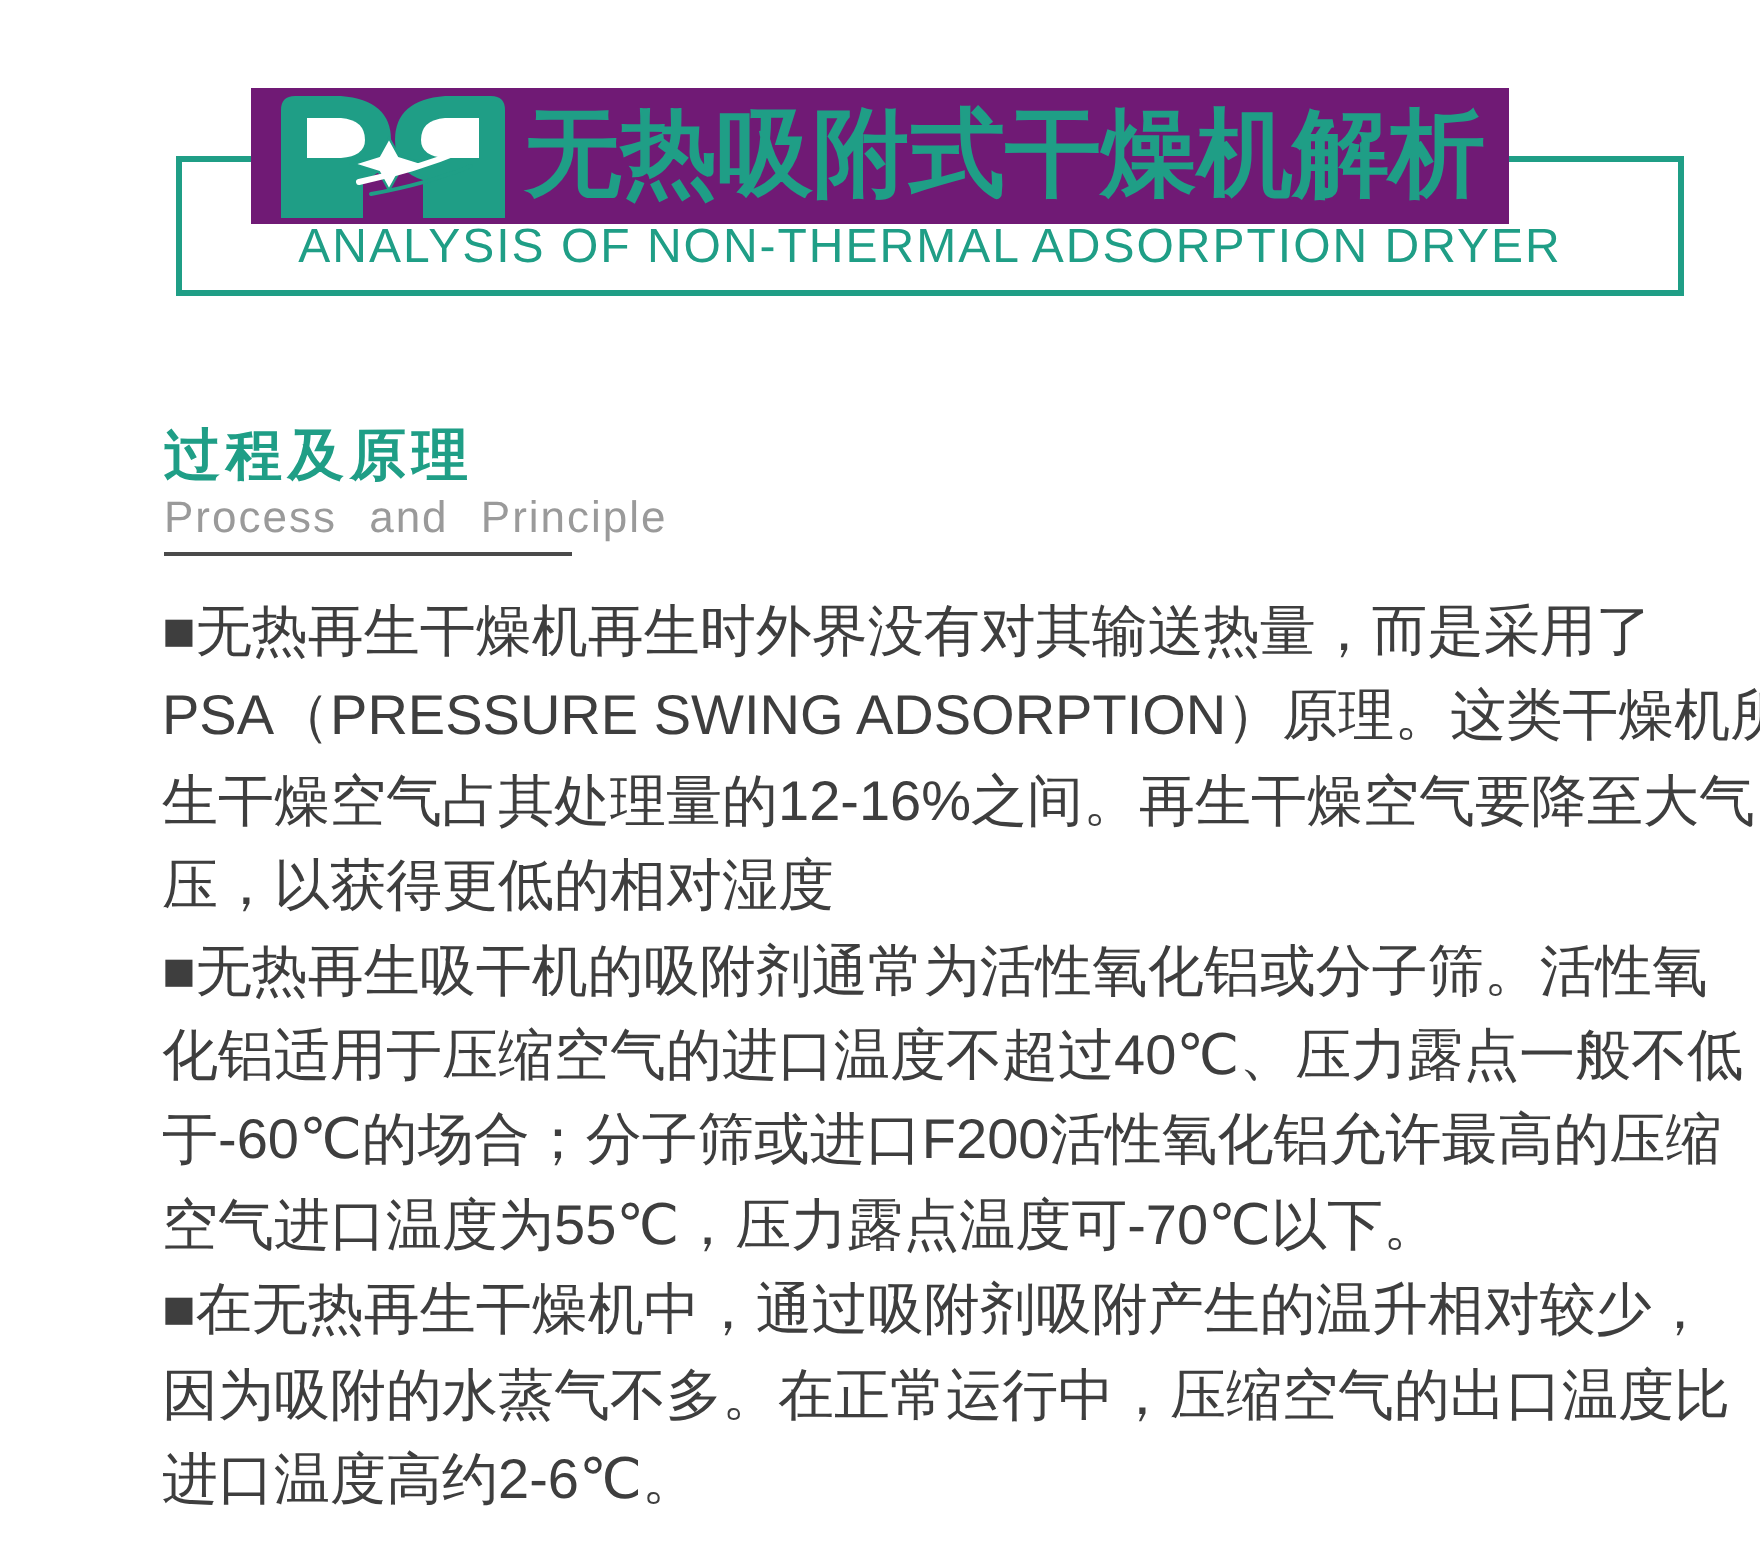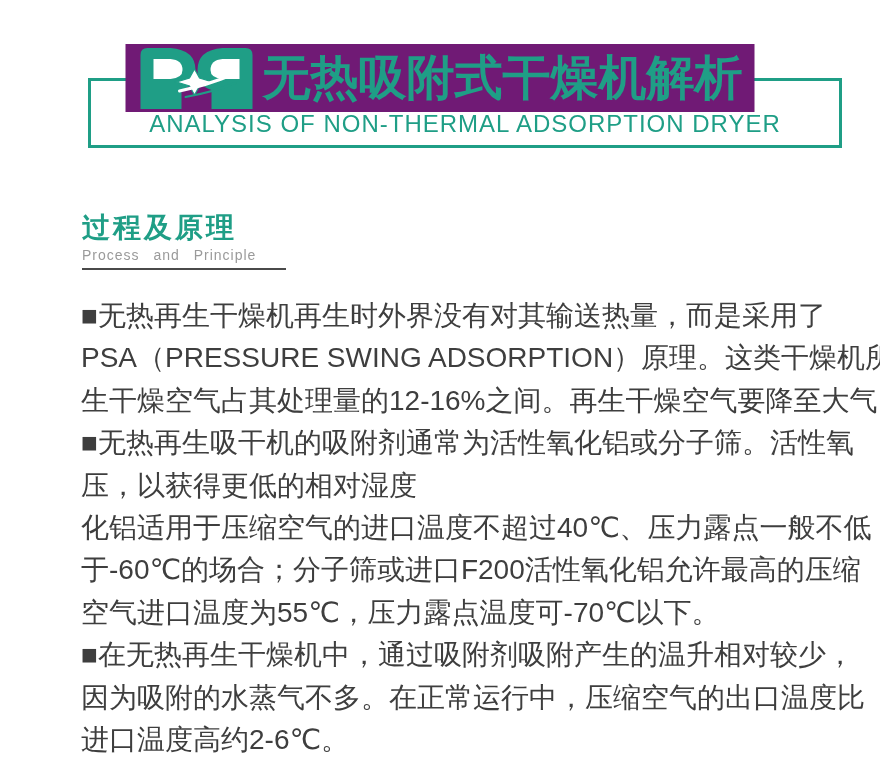--- a/index.html
+++ b/index.html
@@ -64,21 +64,21 @@
   .section-title-cn{
     margin:0;
     color:var(--teal);
     font-size:28px;
     font-weight:bold;
     letter-spacing:3px;
     line-height:1.15;
   }
   .section-title-en{
     color:var(--gray);
-    font-size:14px;
+    font-size:22px;
     letter-spacing:1px;
     word-spacing:9px;
     margin-top:4px;
     line-height:1;
     white-space:nowrap;
   }
   .section-underline{
     width:204px;height:2px;
     background:var(--rule);
     margin-top:6px;
@@ -125,21 +125,21 @@
 <div class="section-head">
   <h2 class="section-title-cn">过程及原理</h2>
   <div class="section-title-en">Process and Principle</div>
   <div class="section-underline"></div>
 </div>
 
 <div class="body-text">
   <div class="body-line">■无热再生干燥机再生时外界没有对其输送热量，而是采用了</div>
   <div class="body-line">PSA（PRESSURE SWING ADSORPTION）原理。这类干燥机所需的再</div>
   <div class="body-line">生干燥空气占其处理量的12-16%之间。再生干燥空气要降至大气</div>
+  <div class="body-line">压，以获得更低的相对湿度</div>
   <div class="body-line">■无热再生吸干机的吸附剂通常为活性氧化铝或分子筛。活性氧</div>
-  <div class="body-line">压，以获得更低的相对湿度</div>
   <div class="body-line">化铝适用于压缩空气的进口温度不超过40℃、压力露点一般不低</div>
   <div class="body-line">于-60℃的场合；分子筛或进口F200活性氧化铝允许最高的压缩</div>
   <div class="body-line">空气进口温度为55℃，压力露点温度可-70℃以下。</div>
   <div class="body-line">■在无热再生干燥机中，通过吸附剂吸附产生的温升相对较少，</div>
   <div class="body-line">因为吸附的水蒸气不多。在正常运行中，压缩空气的出口温度比</div>
   <div class="body-line">进口温度高约2-6℃。</div>
 </div>
 
 </body></html>

